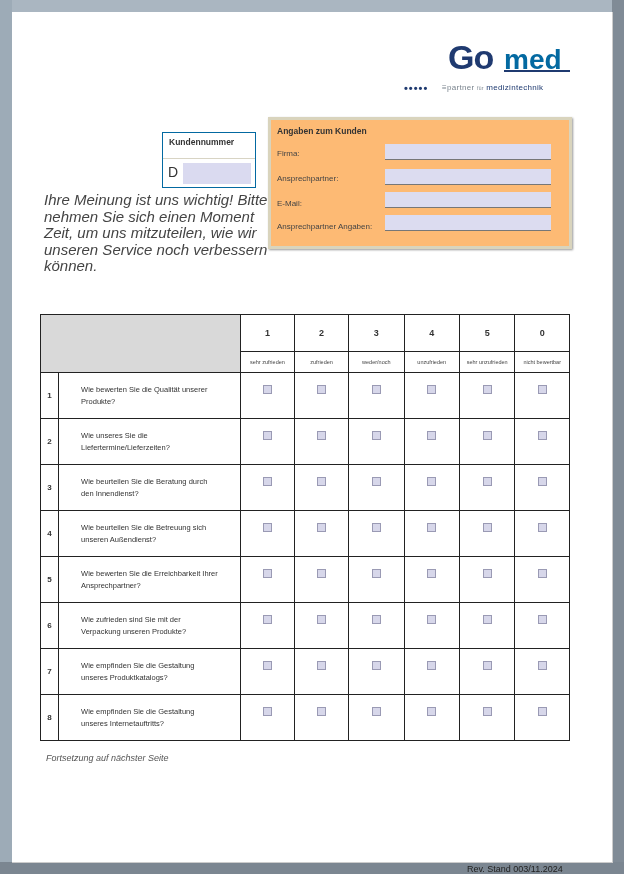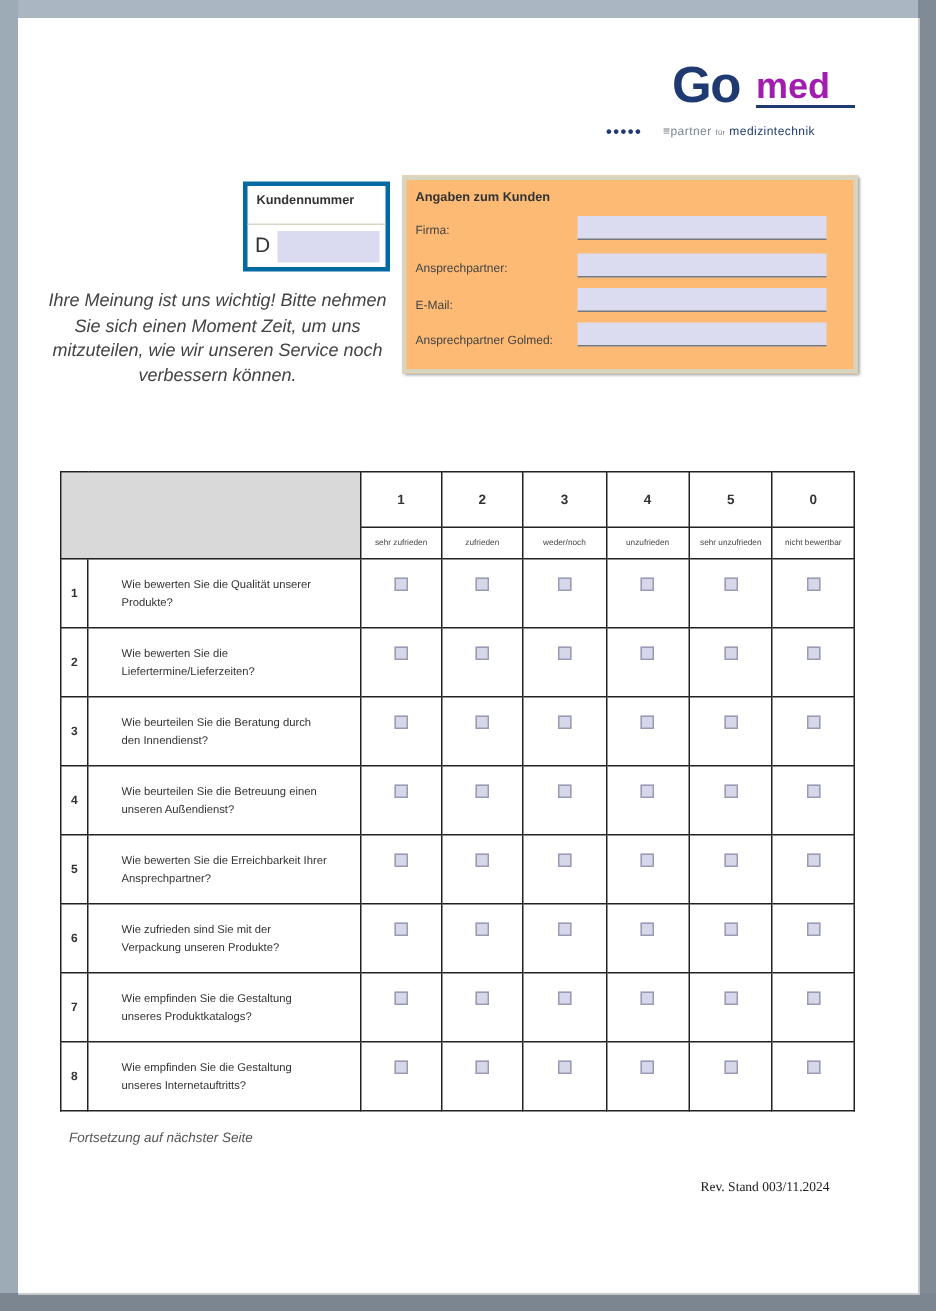--- a/index.html
+++ b/index.html
@@ -7,51 +7,51 @@
   .frame-top { position:absolute; left:0; top:0; width:624px; height:12px; background:#aab6c1; }
   .frame-left { position:absolute; left:0; top:0; width:12px; height:874px; background:#9dabb7; }
   .frame-right { position:absolute; right:0; top:0; width:12px; height:874px; background:#808b96; }
   .frame-bottom { position:absolute; left:0; bottom:0; width:624px; height:12px; background:#7b8691; }
   .page { position:absolute; left:12px; top:12px; width:600px; height:850px; background:#fff; border-right:1px solid #ccc; border-bottom:1px solid #ccc; }
 
   .title { position:absolute; left:34px; top:55px; font-size:21px; font-weight:bold; color:#1b2d6b; letter-spacing:0.2px; }
 
   .logo { position:absolute; left:392px; top:30px; width:170px; height:60px; }
   .logo .go { position:absolute; left:44px; top:-4px; font-size:34px; font-weight:bold; color:#1f3a70; letter-spacing:-1px; }
-  .logo .med { position:absolute; left:100px; top:2px; font-size:24px; font-weight:bold; color:#a21caf; letter-spacing:0px; }
+  .logo .med { position:absolute; left:100px; top:2px; font-size:28px; font-weight:bold; color:#0369a1; letter-spacing:0px; }
   .logo .bar { position:absolute; left:100px; top:28px; width:66px; height:2px; background:#1f3a70; }
   .logo .dots { position:absolute; left:0; top:40px; font-size:11px; color:#1f3a70; letter-spacing:1px; font-weight:bold; }
   .logo .tag { position:absolute; left:38px; top:41px; font-size:8px; color:#7a848e; letter-spacing:0.3px; }
   .logo .tag b { color:#1f3a70; font-weight:normal; }
 
-  .kd-box { position:absolute; left:150px; top:109px; width:92px; height:54px; border:3px solid #0369a1;text-decoration:underline; }
+  .kd-box { position:absolute; left:150px; top:120px; width:92px; height:54px; border:1px solid #0369a1;text-decoration:underline; }
   .kd-label { position:absolute; left:6px; top:4px; font-size:8.5px; font-weight:bold; color:#333; }
   .kd-sep { position:absolute; left:0; top:25px; width:92px; height:1px; background:#d8d4c4; }
   .kd-prefix { position:absolute; left:5px; top:31px; font-size:14px; color:#333; }
   .kd-field { position:absolute; left:20px; top:30px; width:64px; height:19px; background:#dadaf0; border:none; }
 
   .cust-box { position:absolute; left:256px; top:105px; width:298px; height:126px; border:3px solid #d9d4bd; box-shadow:1px 1px 2px #999; background:#fdba74; }
   .cust-title { position:absolute; left:6px; top:6px; font-size:8.5px; font-weight:bold; color:#333; }
   .cust-row { position:absolute; left:6px; font-size:8px; color:#444; }
   .cust-field { position:absolute; left:114px; width:166px; height:15px; background:#dcdcf0; border:none; border-bottom:1px solid #777; padding:0; }
 
-  .intro { position:absolute; left:18px; top:180px; width:230px; font-size:12px; font-style:italic; color:#444; line-height:16.5px;text-align:center; }
+  .intro { position:absolute; left:32px; top:180px; width:230px; font-size:15px; font-style:italic; color:#444; line-height:16.5px; }
 
   table.rating { position:absolute; left:28px; top:302px; border-collapse:collapse; width:530px; font-size:7.5px; }
   table.rating td { border:1px solid #222; }
   .head-blank { background:#d9d9d9; }
   .num-head { height:34px; text-align:center; font-size:9px; font-weight:bold; color:#333; width:59px; }
   .desc-head { height:18px; text-align:center; font-size:5.5px; color:#444; }
   .q-num { width:18px; text-align:center; font-size:8px; font-weight:bold; color:#333; vertical-align:middle; }
   .q-text { width:150px; font-size:7.5px; color:#333; padding:0 22px; line-height:12px; height:45px; vertical-align:middle; }
   .cb-cell { text-align:center; vertical-align:middle; }
   .cb { display:inline-block; width:7px; height:7px; background:#d7d7ea; border:1px solid #9a9ab4; vertical-align:middle; margin-top:-14px; }
 
   .continue { position:absolute; left:34px; top:741px; font-size:9px; font-style:italic; color:#555; }
-  .rev { position:absolute; left:455px; top:774px; font-size:9px; color:#222;font-family:Liberation Serif, serif; }
+  .rev { position:absolute; left:455px; top:852px; font-size:9px; color:#222; }
 </style>
 </head>
 <body>
 
 <div class="frame-top"></div>
 <div class="frame-left"></div>
 <div class="frame-right"></div>
 <div class="frame-bottom"></div>
 
 <div class="page">
@@ -73,21 +73,21 @@
   </div>
 
   <div class="cust-box">
     <div class="cust-title">Angaben zum Kunden</div>
     <div class="cust-row" style="top:29px">Firma:</div>
     <input class="cust-field" style="top: 24px;" type="text" value="">
     <div class="cust-row" style="top:54px">Ansprechpartner:</div>
     <input class="cust-field" style="top: 49px;" type="text" value="">
     <div class="cust-row" style="top:79px">E-Mail:</div>
     <input class="cust-field" style="top: 72px;" type="text" value="">
-    <div class="cust-row" style="top:102px">Ansprechpartner Golmed:</div>
+    <div class="cust-row" style="top:102px">Ansprechpartner Angaben:</div>
     <input class="cust-field" style="top: 95px;" type="text" value="">
   </div>
 
   <div class="intro">Ihre Meinung ist uns wichtig! Bitte nehmen Sie sich einen Moment Zeit, um uns mitzuteilen, wie wir unseren Service noch verbessern können.</div>
 
   <table class="rating">
     <tbody id="rating-body">
       <tr>
         <td class="head-blank" colspan="2" rowspan="2"></td>
         <td class="num-head">1</td>
@@ -110,41 +110,41 @@
           <td class="q-text">Wie bewerten Sie die Qualität unserer Produkte?</td>
           <td class="cb-cell"><span class="cb"></span></td>
           <td class="cb-cell"><span class="cb"></span></td>
           <td class="cb-cell"><span class="cb"></span></td>
           <td class="cb-cell"><span class="cb"></span></td>
           <td class="cb-cell"><span class="cb"></span></td>
           <td class="cb-cell"><span class="cb"></span></td>
         </tr>
         <tr>
           <td class="q-num">2</td>
-          <td class="q-text">Wie bewerten Sie die Liefertermine/Lieferzeiten?</td>
+          <td class="q-text">Wie unseres Sie die Liefertermine/Lieferzeiten?</td>
           <td class="cb-cell"><span class="cb"></span></td>
           <td class="cb-cell"><span class="cb"></span></td>
           <td class="cb-cell"><span class="cb"></span></td>
           <td class="cb-cell"><span class="cb"></span></td>
           <td class="cb-cell"><span class="cb"></span></td>
           <td class="cb-cell"><span class="cb"></span></td>
         </tr>
         <tr>
           <td class="q-num">3</td>
           <td class="q-text">Wie beurteilen Sie die Beratung durch den Innendienst?</td>
           <td class="cb-cell"><span class="cb"></span></td>
           <td class="cb-cell"><span class="cb"></span></td>
           <td class="cb-cell"><span class="cb"></span></td>
           <td class="cb-cell"><span class="cb"></span></td>
           <td class="cb-cell"><span class="cb"></span></td>
           <td class="cb-cell"><span class="cb"></span></td>
         </tr>
         <tr>
           <td class="q-num">4</td>
-          <td class="q-text">Wie beurteilen Sie die Betreuung einen unseren Außendienst?</td>
+          <td class="q-text">Wie beurteilen Sie die Betreuung sich unseren Außendienst?</td>
           <td class="cb-cell"><span class="cb"></span></td>
           <td class="cb-cell"><span class="cb"></span></td>
           <td class="cb-cell"><span class="cb"></span></td>
           <td class="cb-cell"><span class="cb"></span></td>
           <td class="cb-cell"><span class="cb"></span></td>
           <td class="cb-cell"><span class="cb"></span></td>
         </tr>
         <tr>
           <td class="q-num">5</td>
           <td class="q-text">Wie bewerten Sie die Erreichbarkeit Ihrer Ansprechpartner?</td>

